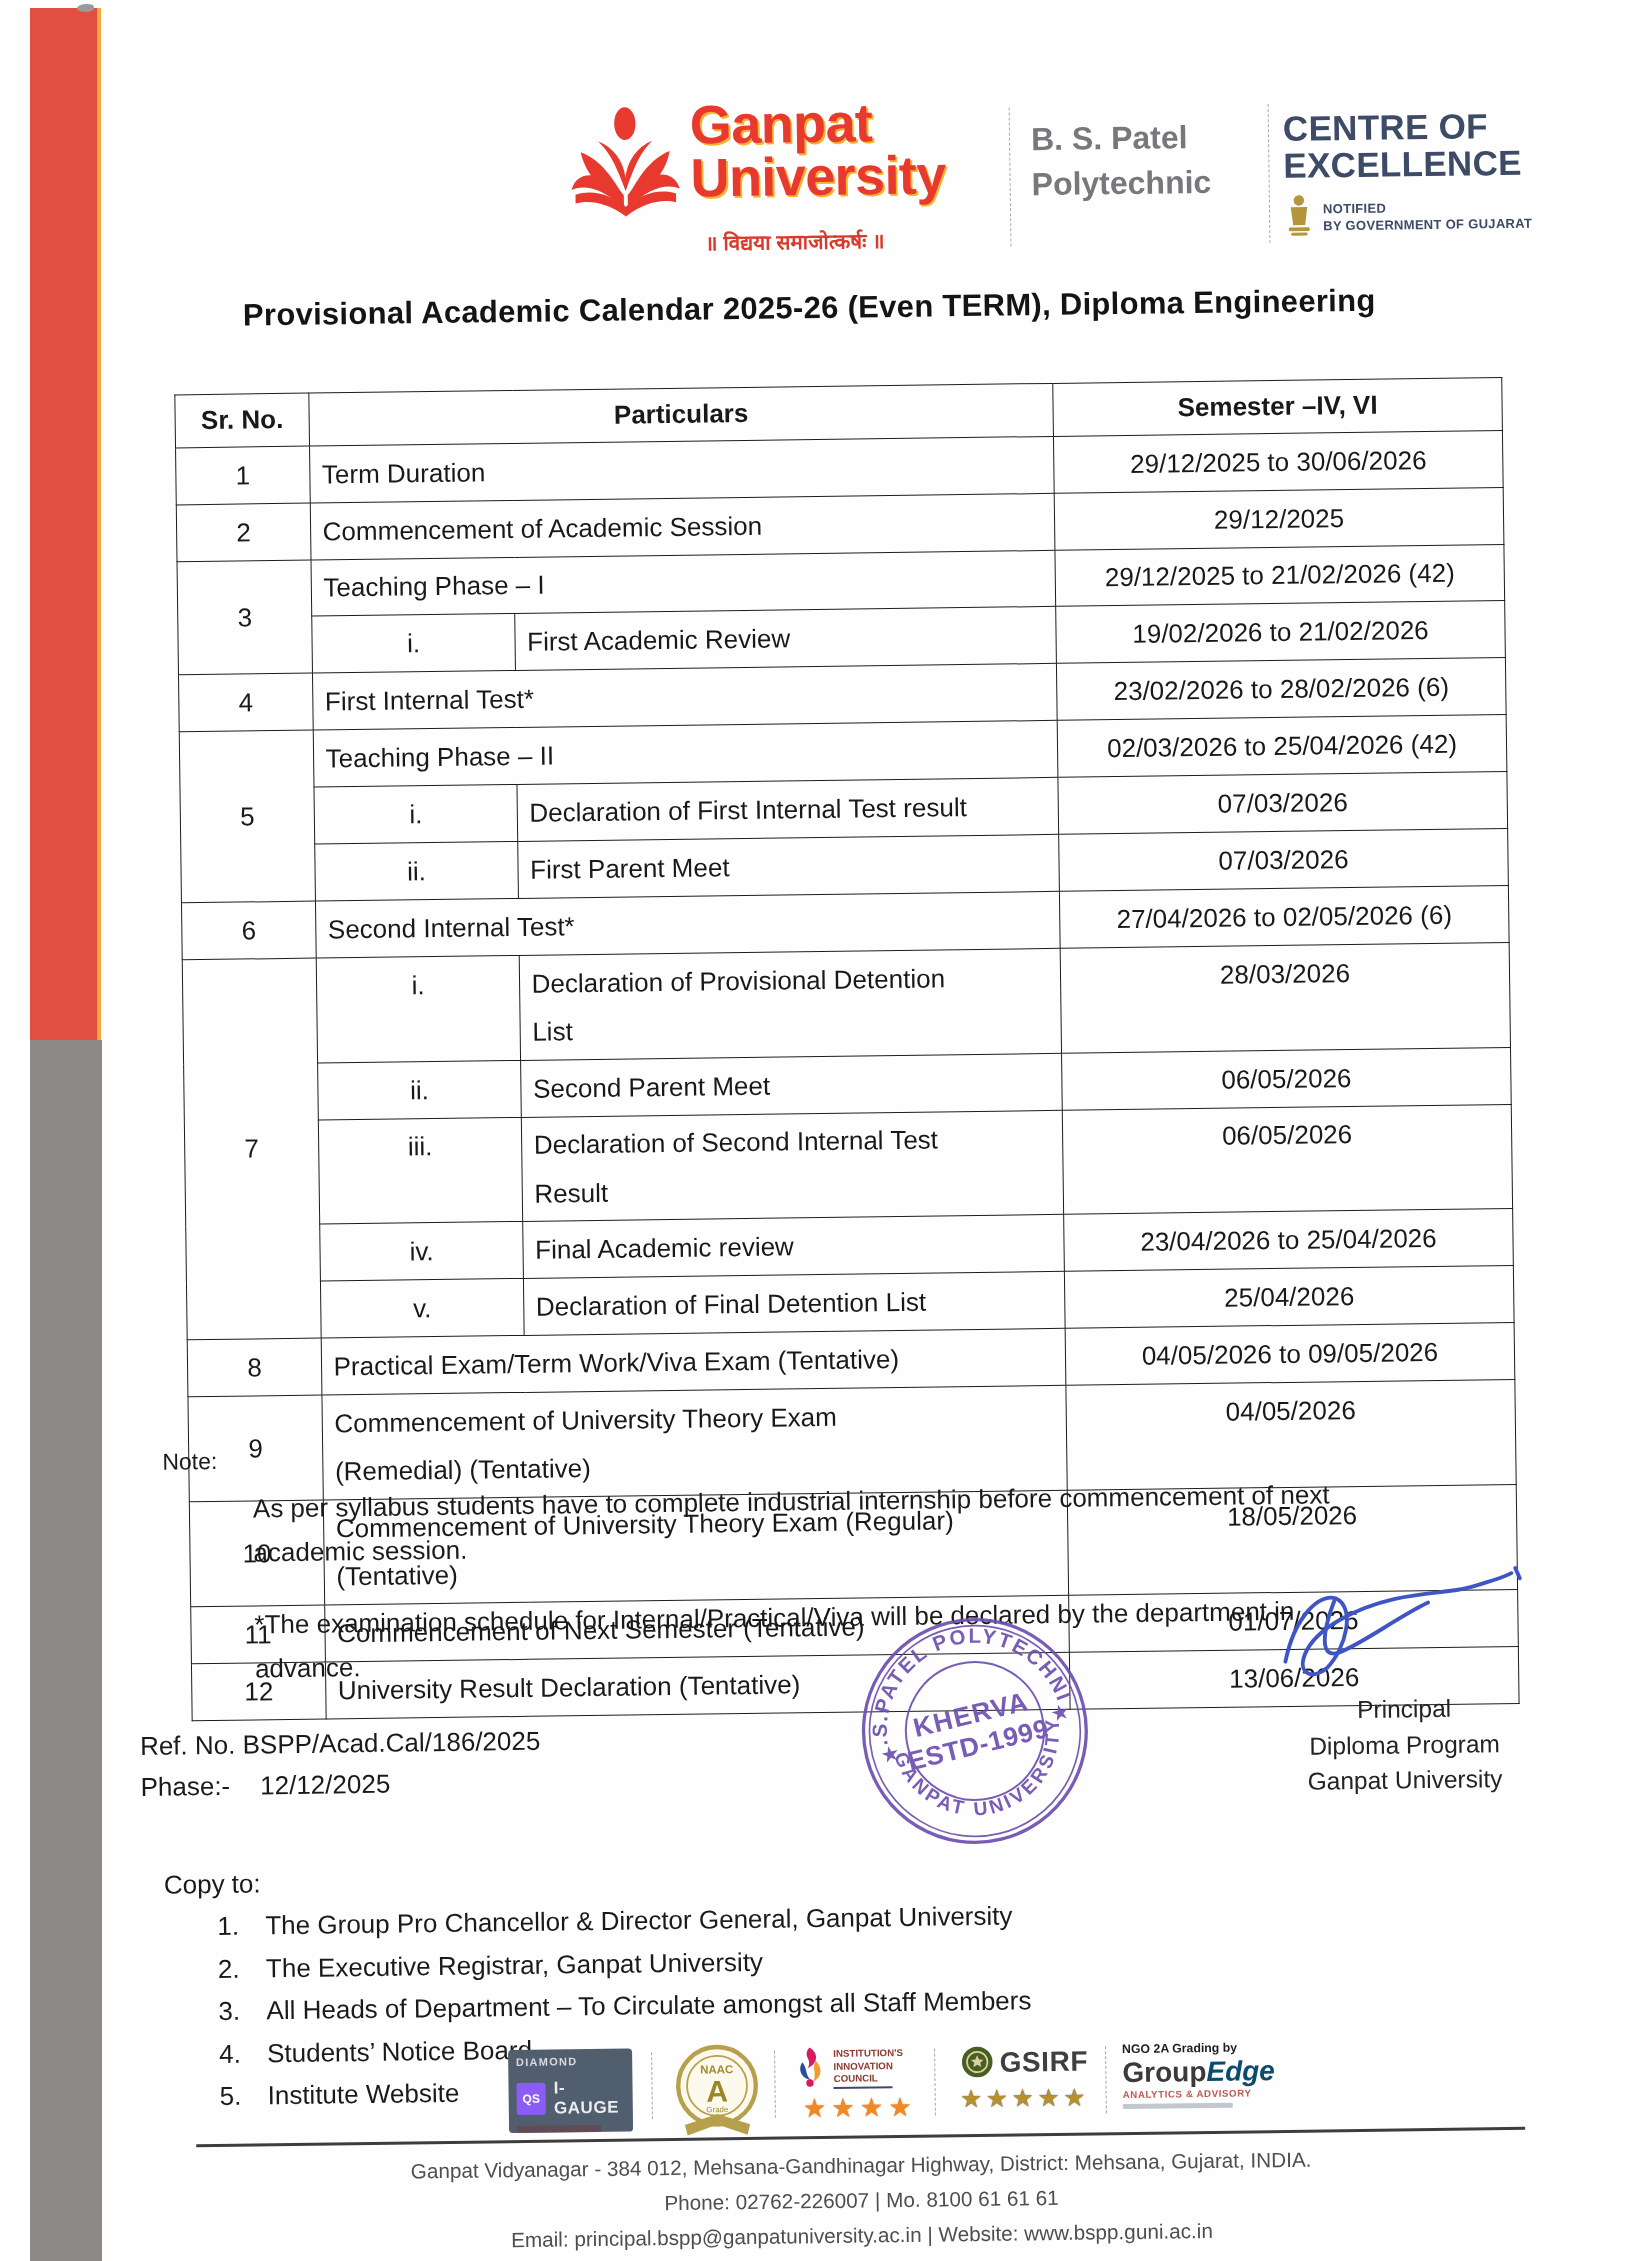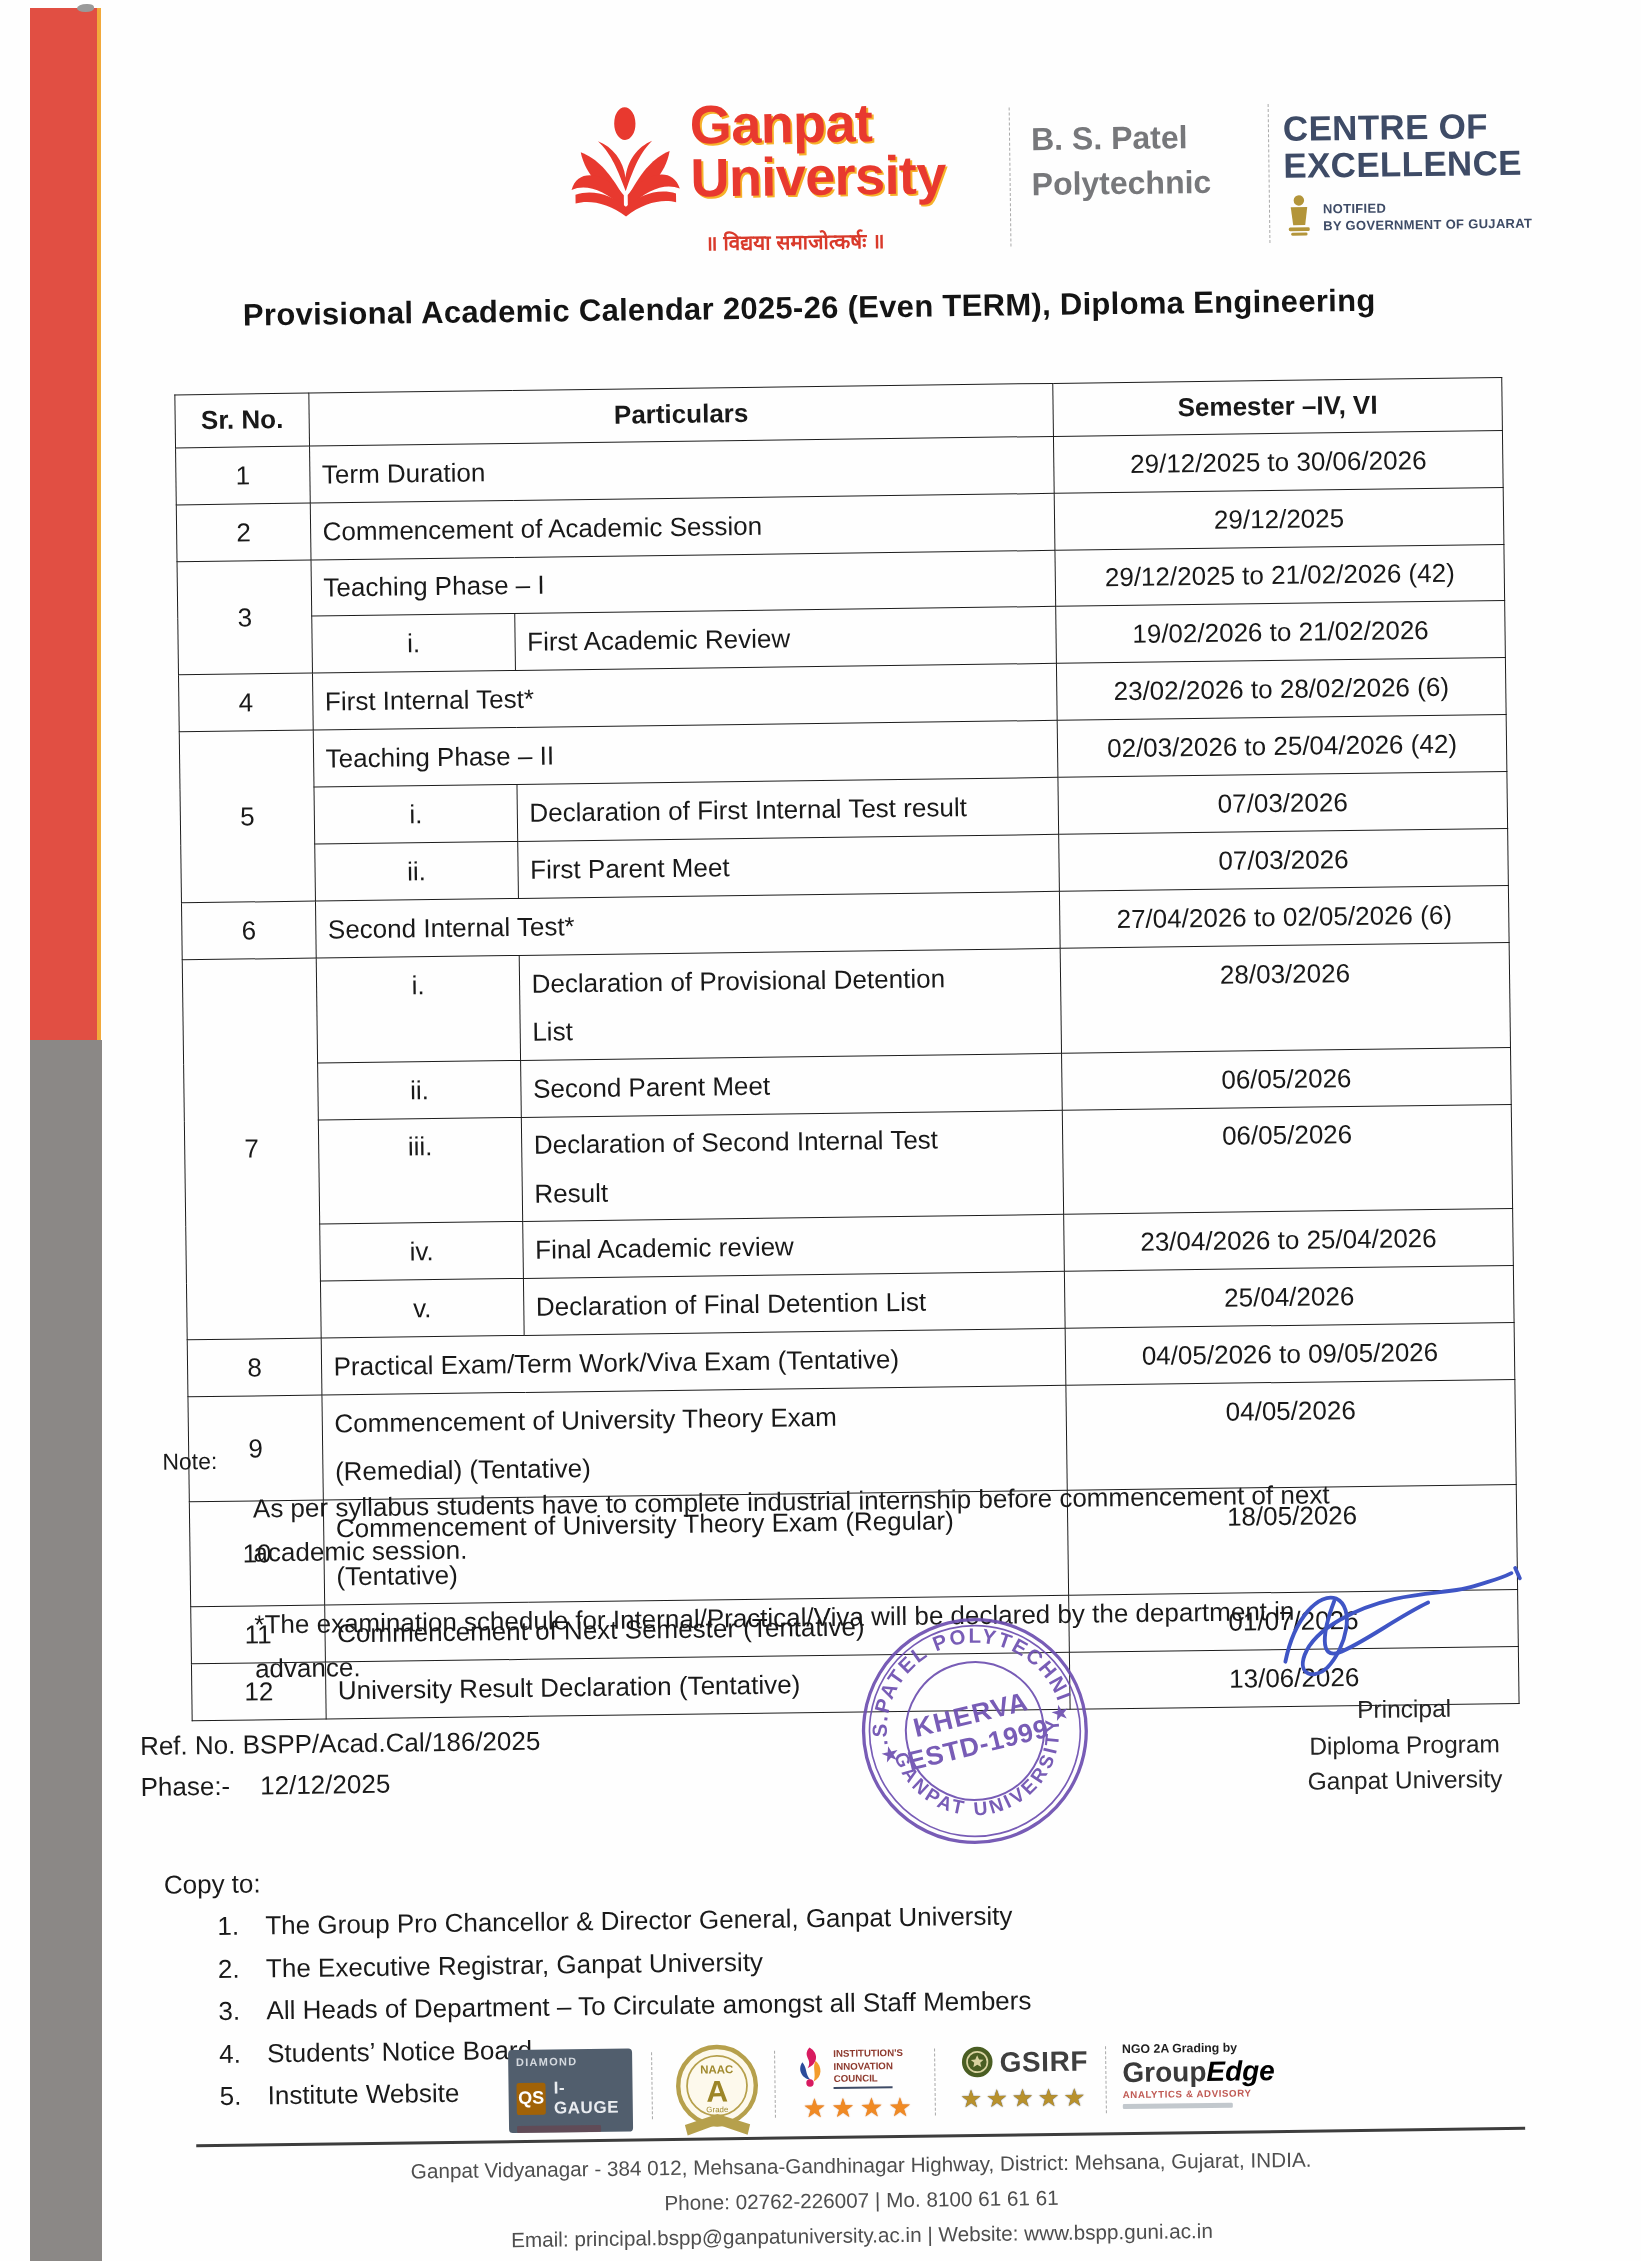--- a/index.html
+++ b/index.html
@@ -60,40 +60,40 @@
   .copy-label{position:absolute;left:154px;top:1861px;font-size:26px;}
   .copy-list{position:absolute;left:207px;top:1904px;font-size:26px;}
   .copy-item{display:flex;margin-bottom:14px;line-height:1.1;}
   .copy-item .num{width:48px;}
 
   
   .badge-row{position:absolute;left:496px;top:2042px;height:90px;}
   .qs-badge{position:absolute;left:0;top:3.9px;width:124px;height:83px;background:#515e6d;border-radius:3.9px;padding:6.5px 7.7px;box-sizing:border-box;}
   .qs-tier{font-size:11px;color:#d4d9df;letter-spacing:1.3px;font-weight:bold;}
   .qs-mid{display:flex;align-items:center;margin-top:10.3px;}
-  .qs-sq{width:32px;height:32px;background:#a16207;color:#fff;font-weight:bold;font-size:18px;
+  .qs-sq{width:32px;height:32px;background:#8b5cf6;color:#fff;font-weight:bold;font-size:12px;
          display:flex;align-items:center;justify-content:center;border-radius:2.6px;}
   .qs-name{color:#e9ecf0;font-weight:bold;font-size:17px;margin-left:7.7px;letter-spacing:0.6px;}
   .qs-sub{margin-top:7.7px;height:6.5px;width:84px;background:#6e3d46;opacity:0.55;border-radius:1.3px;}
   .bdiv{position:absolute;top:7.7px;height:67px;width:0;border-left:1.9px dashed #a8a8a8;}
   .naac{position:absolute;left:160px;top:0;}
   .iic{position:absolute;left:283px;top:2.6px;width:136px;}
   .iic-top{display:flex;}
   .iic-text{font-size:9.7px;font-weight:bold;color:#8e3a2e;line-height:1.25;margin-left:5.2px;margin-top:3.9px;}
   .iic-rule{height:2.6px;background:#3e4b66;width:59px;margin-top:1.9px;}
   .iic-stars{font-size:26px;color:#f08a24;letter-spacing:5.2px;margin-top:3.9px;text-align:center;text-shadow:0 0 1.3px #c2601a;}
   .gsirf{position:absolute;left:445px;top:5.2px;width:142px;text-align:center;}
   .gsirf-top{display:flex;align-items:center;justify-content:center;}
   .gsirf-name{font-size:28px;font-weight:800;color:#3f3f3f;margin-left:5.2px;letter-spacing:0.6px;}
   .gsirf-stars{font-size:24.5px;color:#b8912c;letter-spacing:3.9px;margin-top:2.6px;text-shadow:0 0 1.3px #2f2f2f;}
   .careedge{position:absolute;left:614px;top:3.9px;width:161px;}
   .ce-head{font-size:12.3px;font-weight:bold;color:#1f1f1f;}
   .ce-brand{font-size:28px;font-weight:800;margin-top:1.3px;}
   .ce-brand .c1{color:#3a3a3a;}
-  .ce-brand .c2{color:#000000;font-style:italic;}
+  .ce-brand .c2{color:#0c4a6e;font-style:italic;}
   .ce-sub{font-size:9.7px;font-weight:bold;color:#c05a54;letter-spacing:0.6px;}
   .ce-tiny{margin-top:3.9px;height:5.2px;width:110px;background:#9aa3ab;opacity:0.6;border-radius:1.3px;}
 
   
   .foot-line{position:absolute;left:183px;top:2136px;width:1329px;height:3.2px;background:#3d3d3d;}
   .foot-text{position:absolute;left:183px;width:1329px;text-align:center;font-size:20.7px;color:#4e4e4e;}
   .ft1{top:2154px;}
   .ft2{top:2189px;}
   .ft3{top:2224px;}
 </style>

